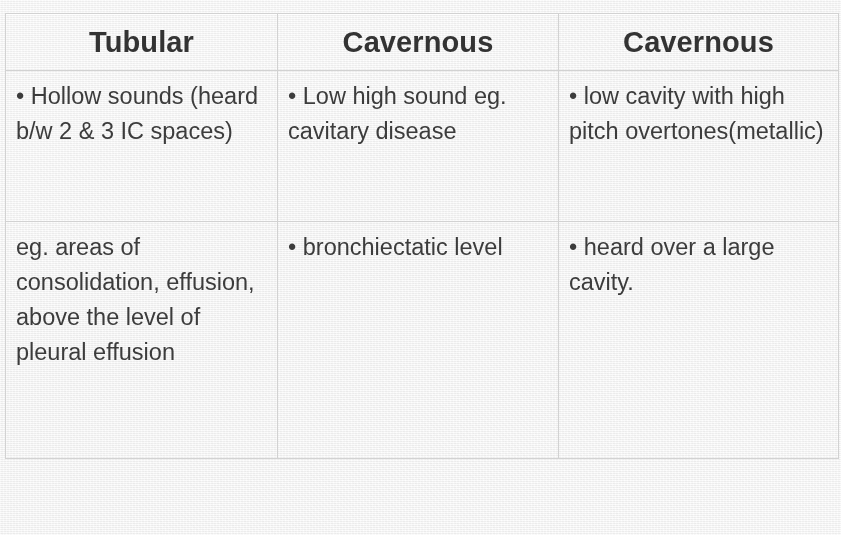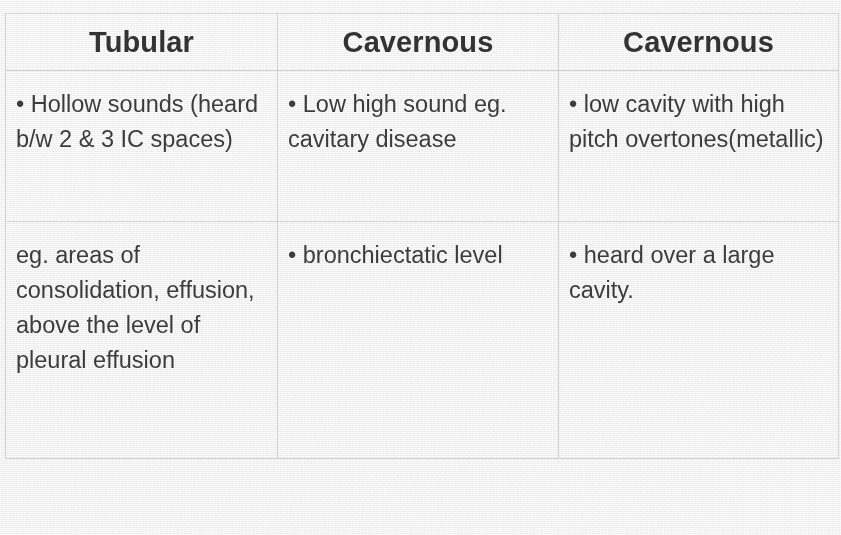--- a/index.html
+++ b/index.html
@@ -83,21 +83,20 @@
     font-size: 23.5px;
     line-height: 35px;
     color: #3c3c3c;
     padding: 8px 10px 10px 10px;
   }
 
   .cell-text {
     display: block;
     white-space: pre-line;
     word-break: normal;
-    margin-top: 8px;
   }
 
   
   tr[data-name="table-row-1"] td { height: 132px; }
   tr[data-name="table-row-2"] td { height: 91px; }
   tr[data-name="table-row-3"] td { height: 218px; }
 
   
   #sounds-table thead th {
     box-shadow: inset 0 1px 0 rgba(255,255,255,0.9);

